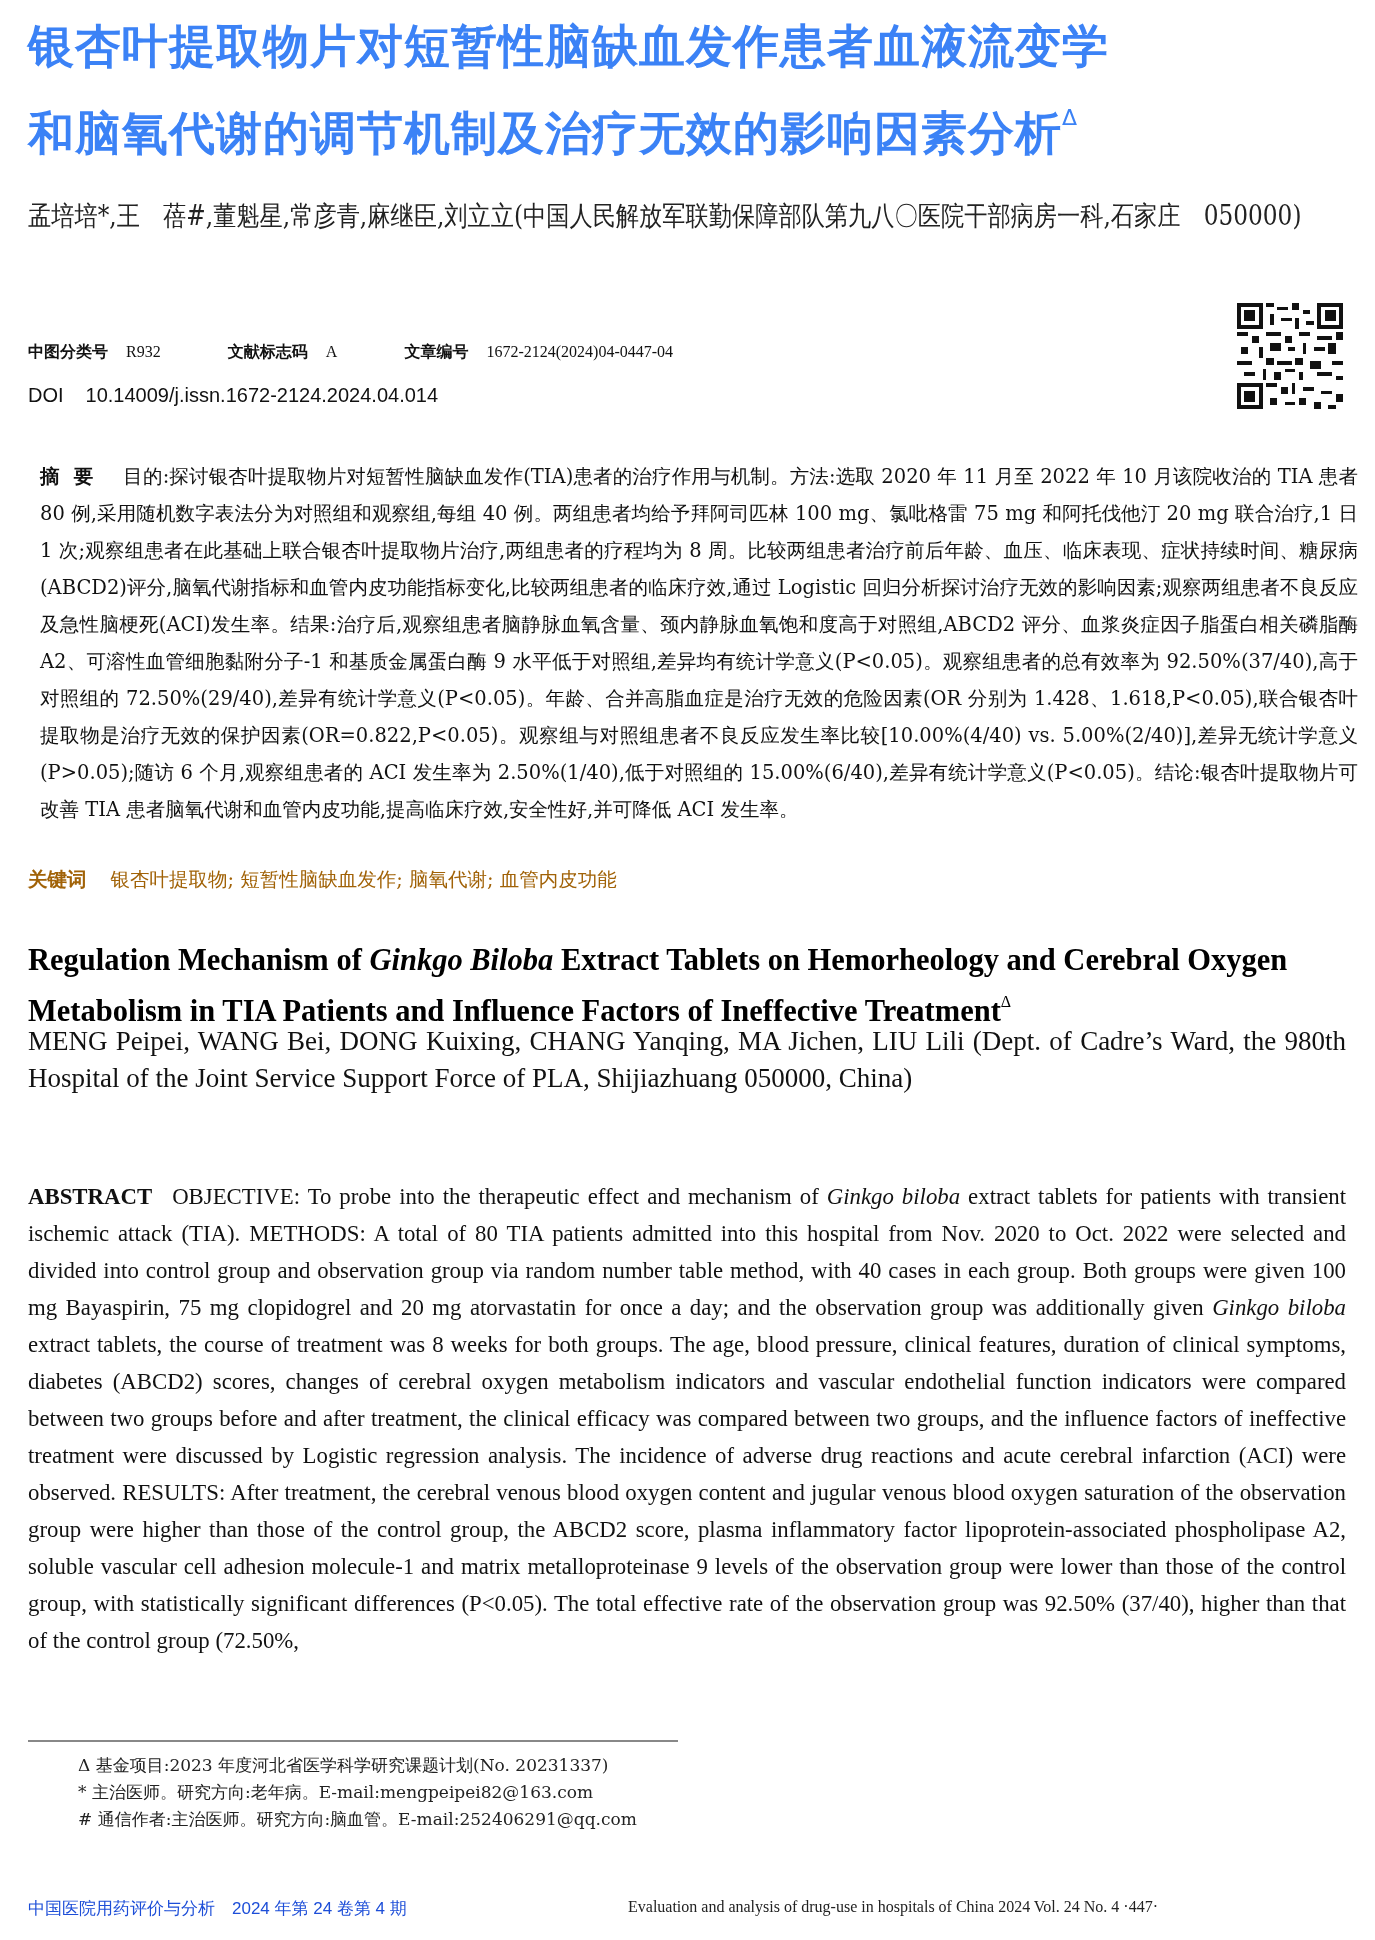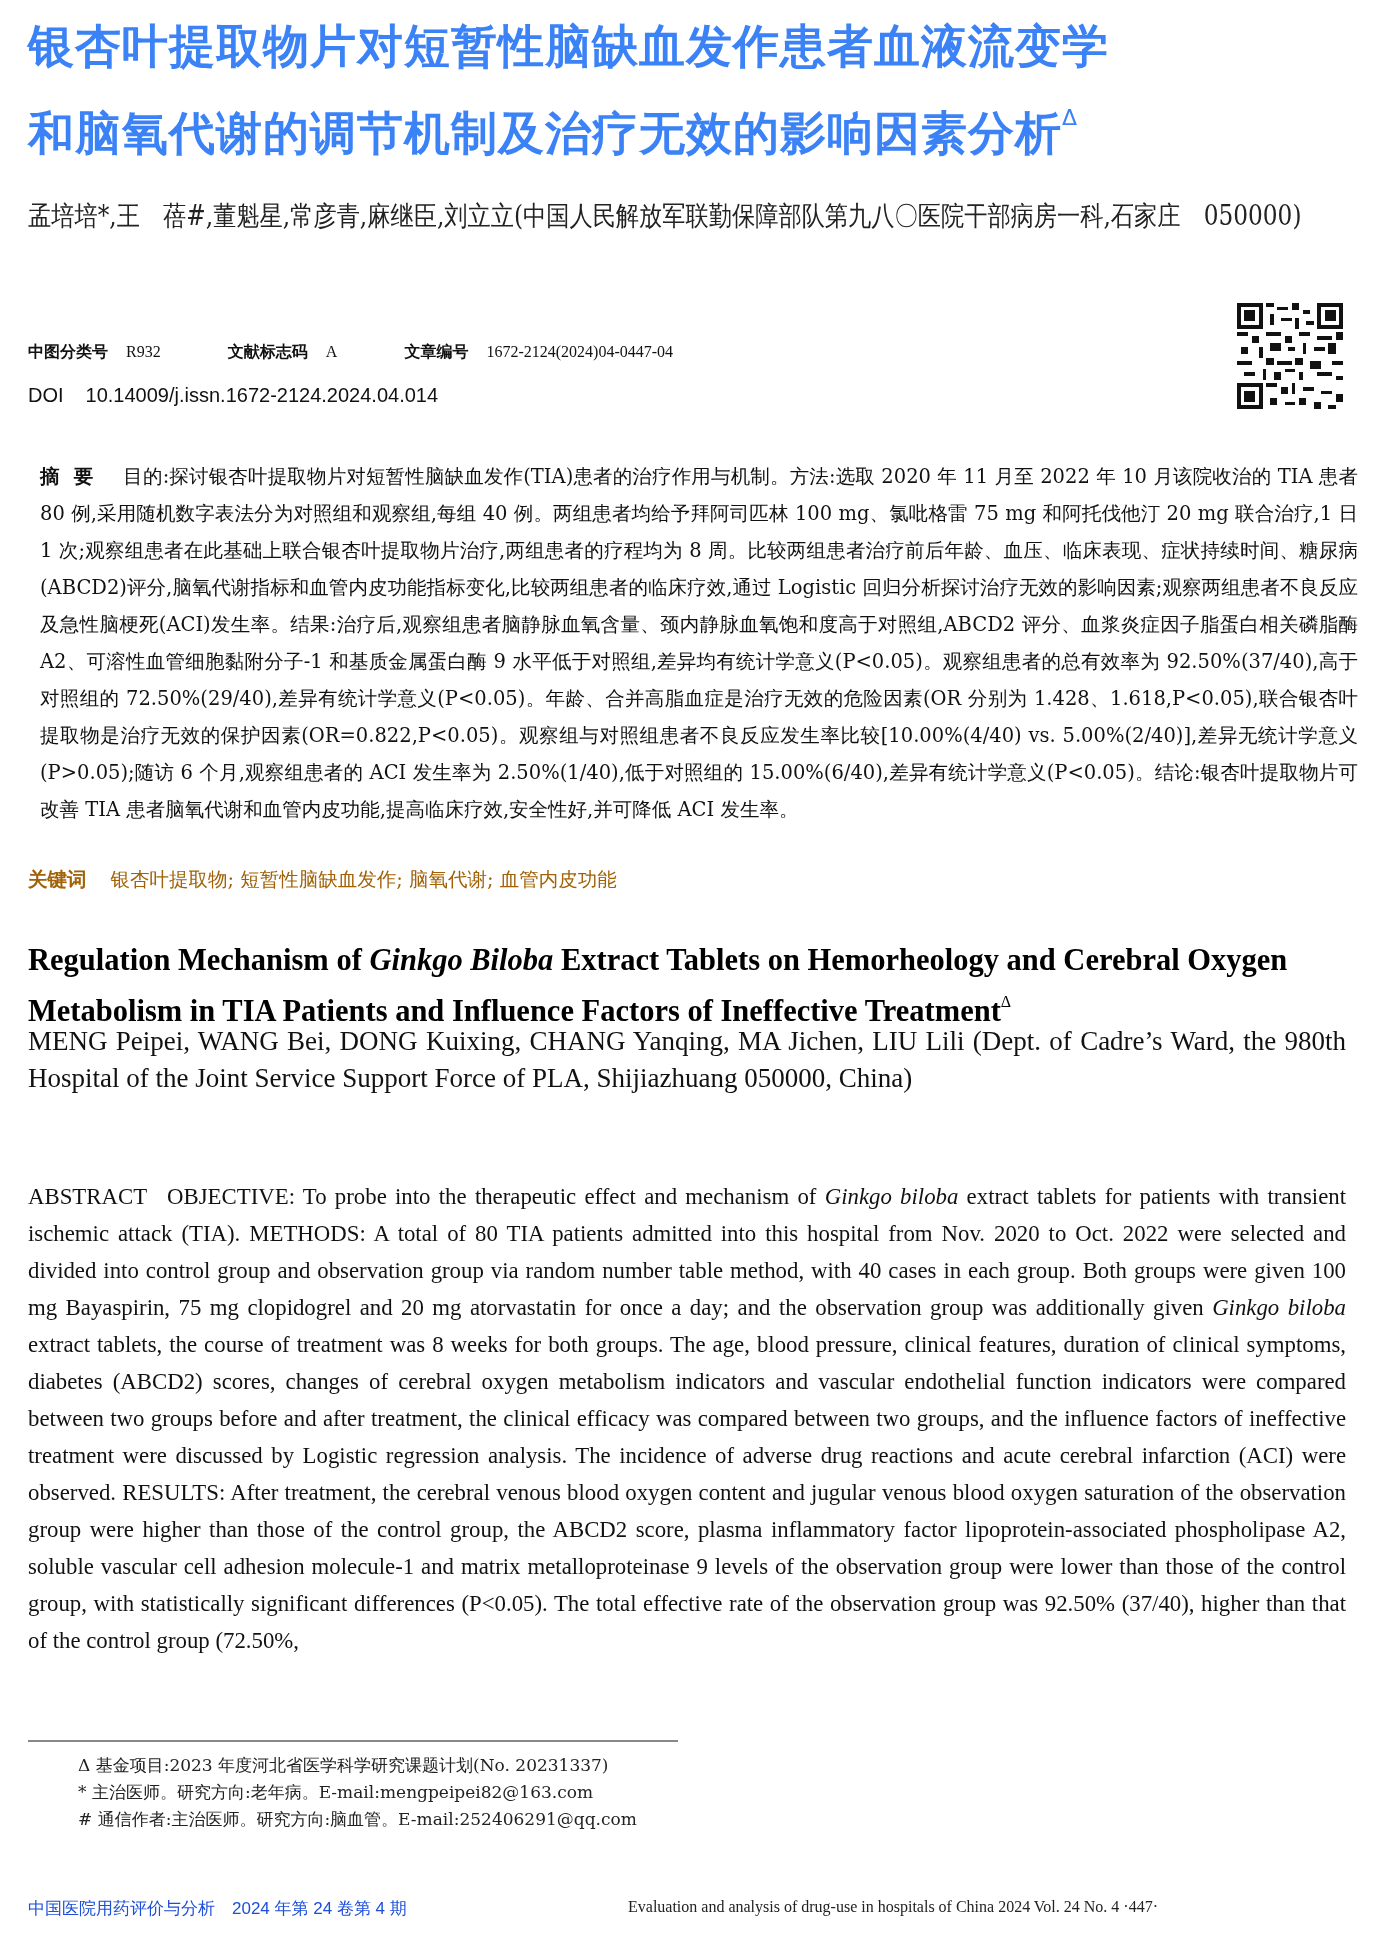--- a/index.html
+++ b/index.html
@@ -17,21 +17,21 @@
   .qr { left: 1237px; top: 303px; width: 106px; height: 106px; }
   .abstract-cn { left: 24px; top: 458px; width: 1318px; font-size: 19.5px; line-height: 37px; text-align: justify; font-family: "DejaVu Serif", serif; color: #111; margin-left: 16px; }
   .abstract-cn .lbl { font-family: "DejaVu Sans", sans-serif; font-weight: bold; margin-right: 16px; letter-spacing: 14px; }
   .kw-cn { left: 28px; top: 866px; font-size: 19.5px; font-family: "DejaVu Serif", serif; color: #a16207; white-space: nowrap; }
   .kw-cn .lbl { font-family: "DejaVu Sans", sans-serif; font-weight: bold; margin-right: 24px; }
   .title-en { left: 28px; top: 940px; width: 1330px; font-family: "Liberation Serif", serif; font-weight: bold; font-size: 30.5px; line-height: 41px; color: #000; }
   .title-en i { font-weight: bold; }
   .title-en sup { font-size: 16px; font-weight: normal; vertical-align: 14px; }
   .authors-en { left: 28px; top: 1023px; width: 1318px; font-family: "Liberation Serif", serif; font-size: 27px; line-height: 37px; text-align: justify; color: #111; }
   .abstract-en { left: 28px; top: 1178px; width: 1318px; font-family: "Liberation Serif", serif; font-size: 22.8px; line-height: 37px; text-align: justify; color: #111; }
-  .abstract-en .lbl { font-weight: normal; margin-right: 20px; }
+  .abstract-en .lbl { font-weight: bold; margin-right: 20px; }
   .rule { left: 28px; top: 1740px; width: 650px; height: 2px; background: #888; }
   .footnotes { left: 78px; top: 1752px; font-size: 17px; line-height: 27px; color: #222; font-family: "DejaVu Serif", serif; }
   .footnotes div { white-space: nowrap; }
   .footer-left { left: 28px; top: 1897px; font-size: 17px; color: #1d4ed8; font-family: Liberation Sans, sans-serif; white-space: nowrap; }
   .footer-right { left: 628px; top: 1898px; font-size: 16px; color: #222; font-family: "Liberation Serif", serif; white-space: nowrap; }
 </style>
 </head>
 <body>
 
 <div class="abs title-cn">

